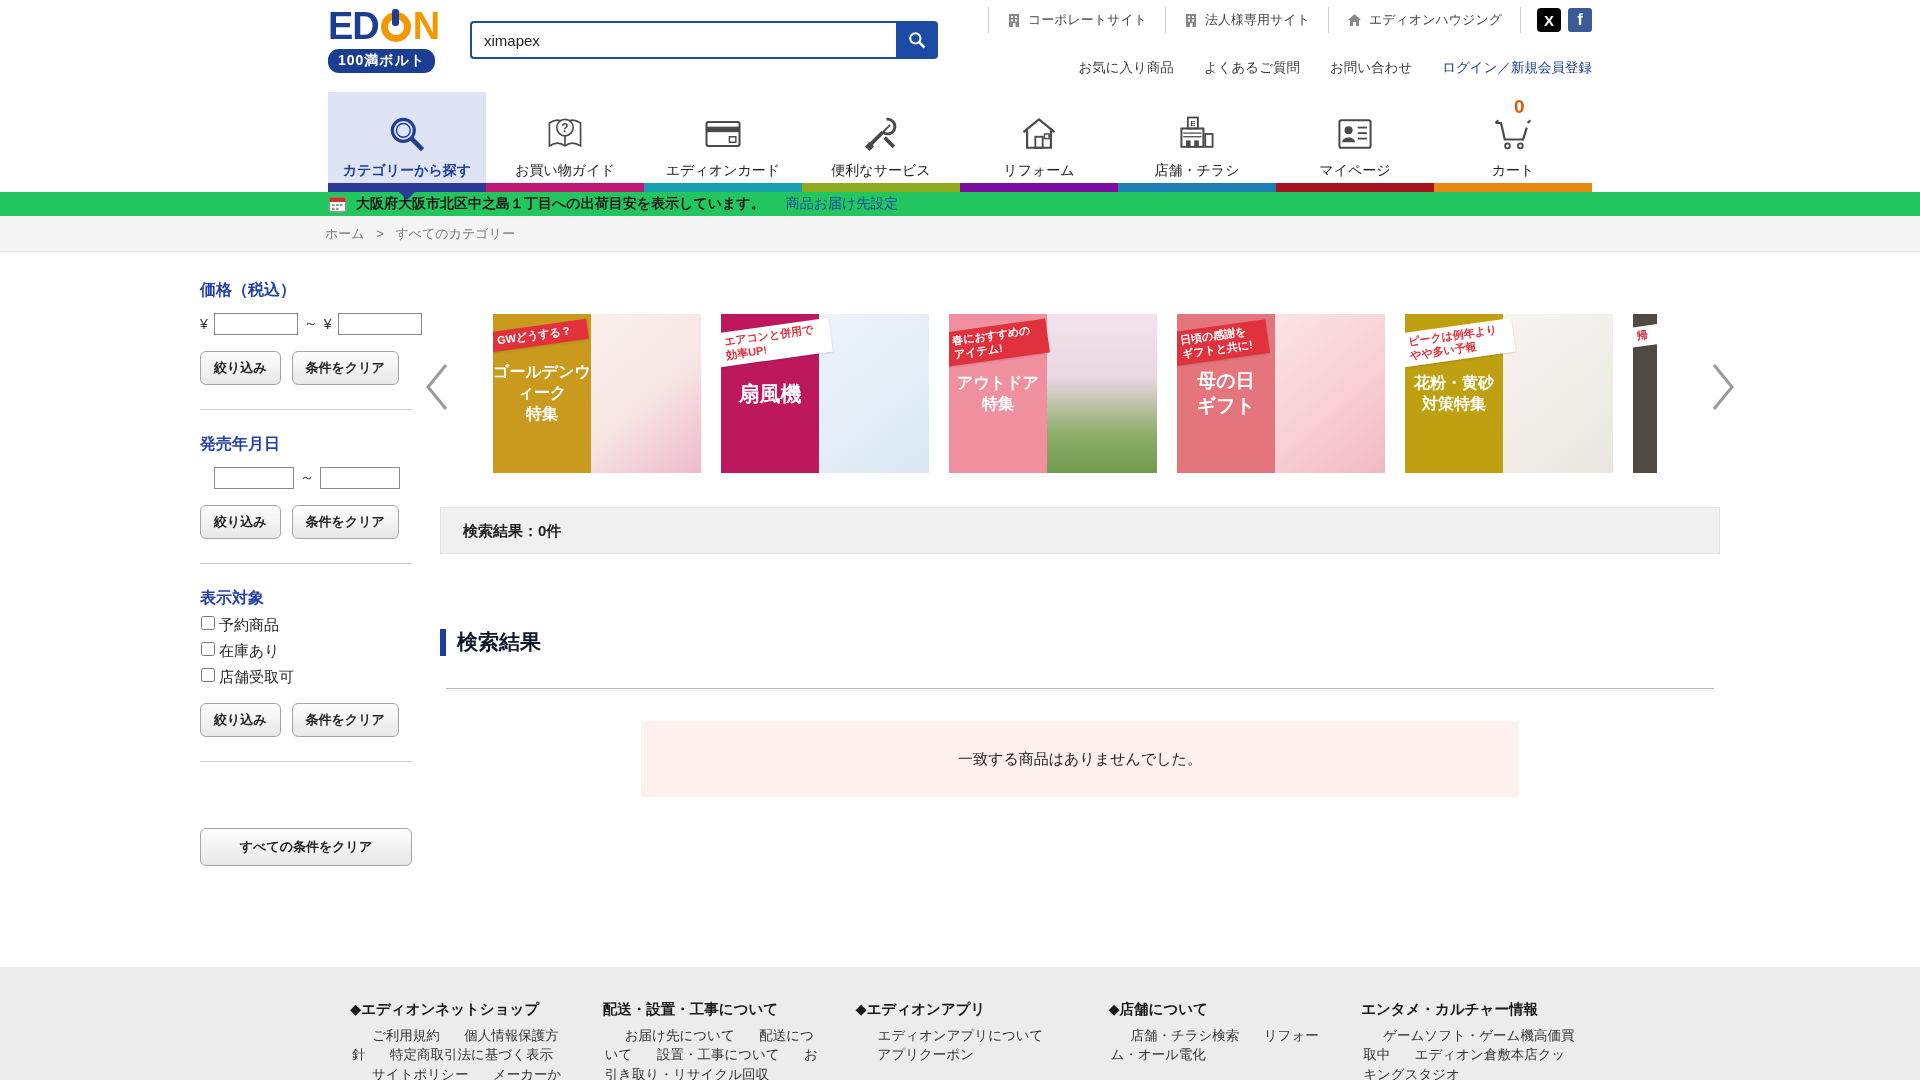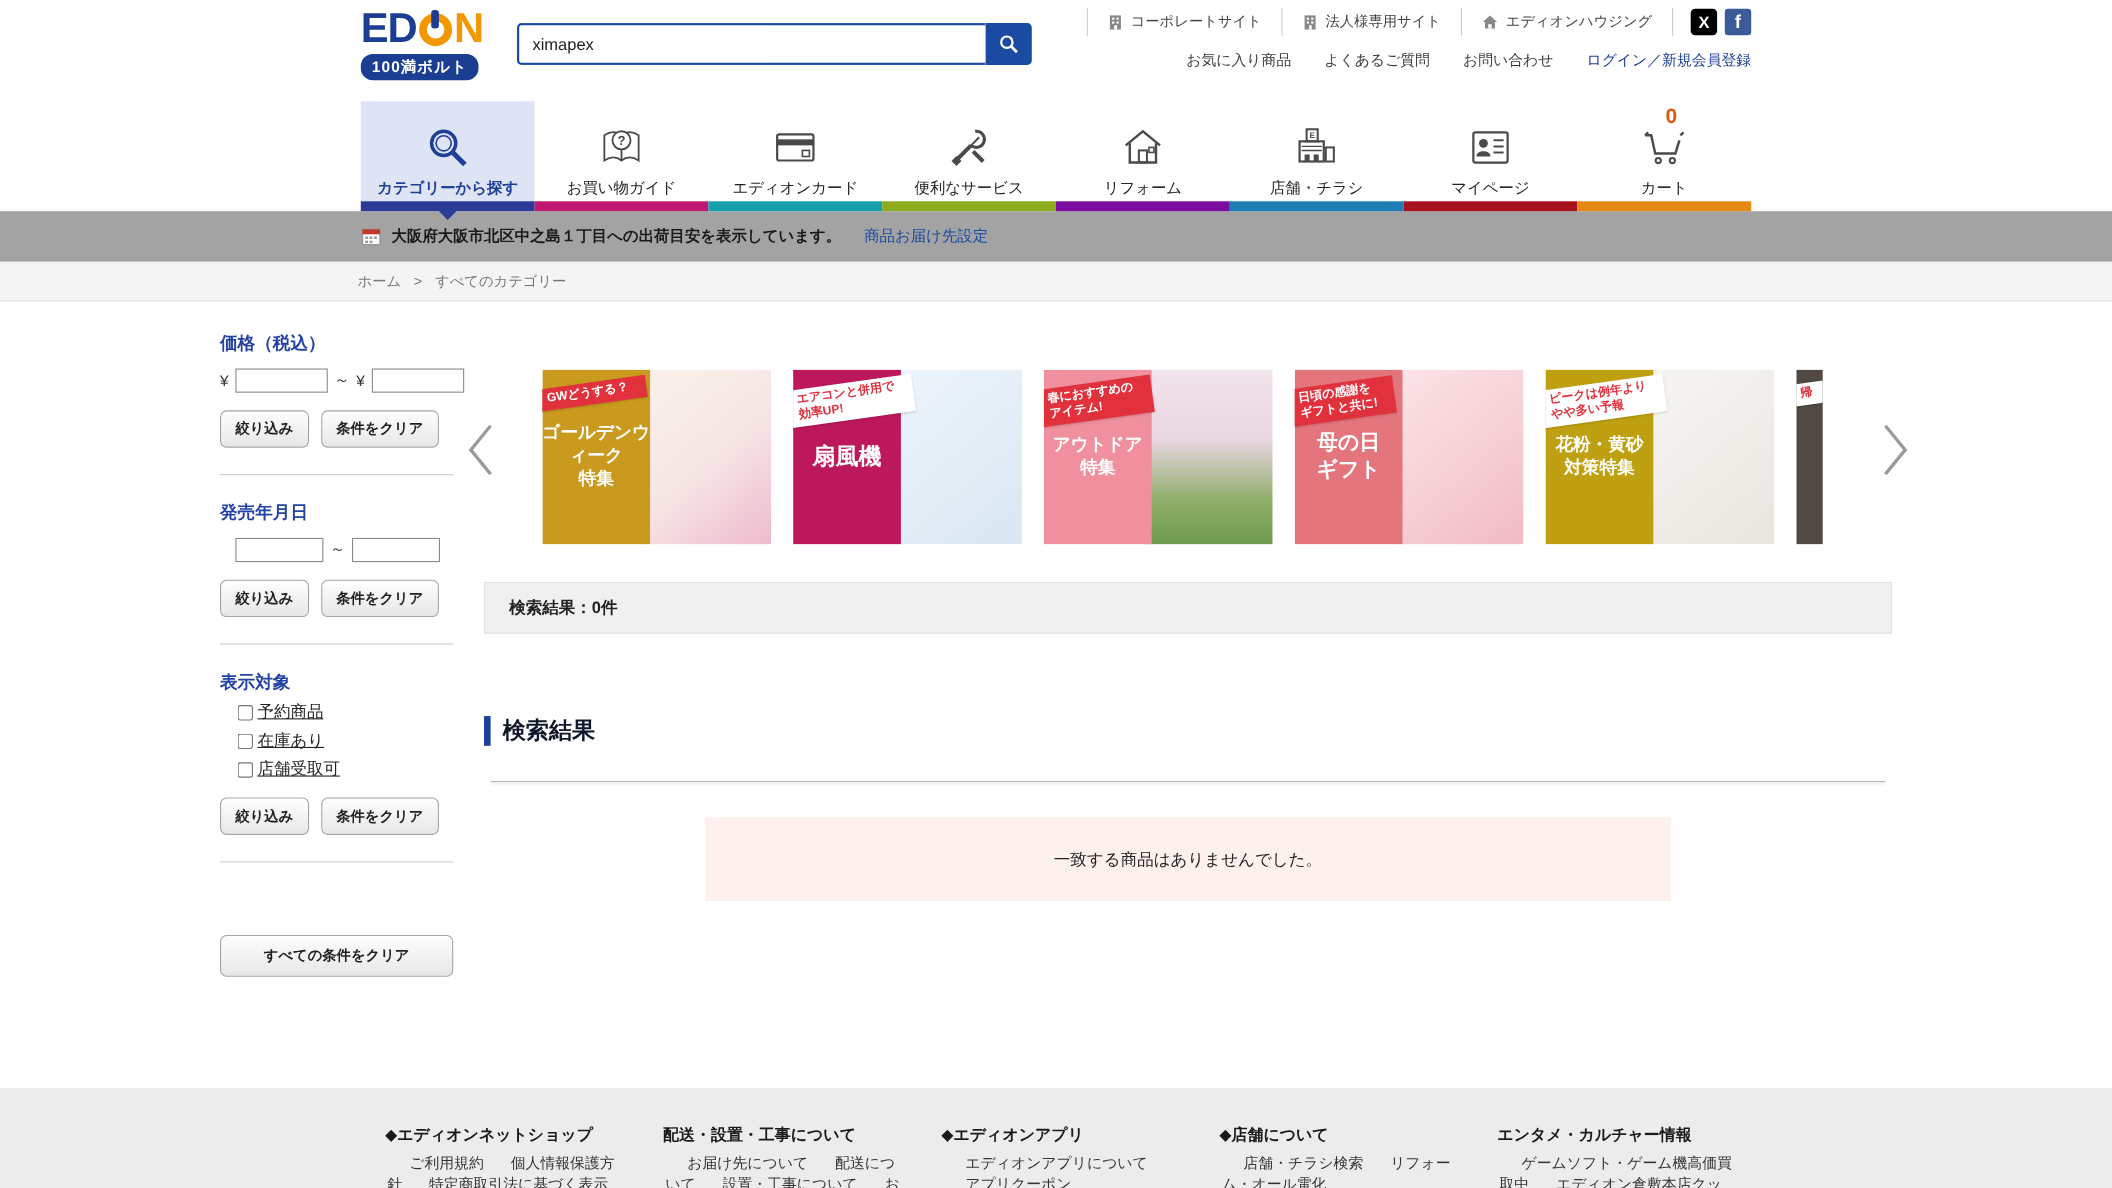--- a/index.html
+++ b/index.html
@@ -23,56 +23,56 @@
   .searchbar input { flex: 1; border: 2px solid #1b4aa2; border-right: none; border-radius: 4px 0 0 4px; padding: 0 12px; font-size: 15px; color: #222; outline: none; font-family: inherit; }
   .search-btn { width: 42px; background: #1b4aa2; border: none; border-radius: 0 4px 4px 0; display: flex; align-items: center; justify-content: center; cursor: pointer; }
   .top-right { position: absolute; right: 0; top: 7px; }
   .top-links { display: flex; align-items: center; justify-content: flex-end; font-size: 13px; color: #444; }
   .top-link { display: flex; align-items: center; gap: 7px; padding: 4px 18px; border-left: 1px solid #ccc; }
   .top-link:nth-child(3) { border-right: 1px solid #ccc; text-align: right; }
   .top-link .glyph { color: #888; display: flex; }
   .social { display: flex; gap: 7px; margin-left: 16px; }
   .x-badge { width: 24px; height: 24px; background: #000; color: #fff; border-radius: 4px; display: flex; align-items: center; justify-content: center; font-weight: bold; font-size: 15px; cursor: pointer; }
   .fb-badge { width: 24px; height: 24px; background: #3a5a98; color: #fff; border-radius: 3px; display: flex; align-items: center; justify-content: center; font-weight: bold; font-size: 17px; cursor: pointer; }
-  .user-links { display: flex; justify-content: flex-end; gap: 30px; margin-top: 13px; font-size: 13.5px; color: #3c3c3c; }
+  .user-links { display: flex; justify-content: flex-end; gap: 30px; margin-top: 26px; font-size: 13.5px; color: #3c3c3c; }
   .user-links .login { color: #1b3e93; }
 
   
   .nav-wrap { position: relative; z-index: 3; }
   .nav { width: 1264px; margin: 0 auto; display: flex; height: 100px; }
   .nav-item { width: 158px; position: relative; display: flex; flex-direction: column; align-items: center; cursor: pointer; padding-top: 12px; }
   .nav-icon { height: 52px; display: flex; align-items: flex-end; justify-content: center; color: #4a4a4a; position: relative; }
   .nav-label { font-size: 14px; margin-top: 6px; color: #222; white-space: nowrap; }
   .nav-item.active { background: #dfe4f5; }
   .nav-item.active .nav-icon, .nav-item.active .nav-label { color: #1e3f97; font-weight: bold; }
   .nav-bar { position: absolute; bottom: 0; left: 0; right: 0; height: 9px; }
   .nav-item.active::after { content: ""; position: absolute; bottom: -8px; left: 50%; margin-left: -9px;
     border-left: 9px solid transparent; border-right: 9px solid transparent; border-top: 9px solid #2b3a94; z-index: 5; }
   .cart-badge { position: absolute; top: -8px; left: 50%; margin-left: 1px; color: #e8540c; font-weight: bold; font-size: 19px; }
 
   
-  .notice { background: #a3a3a3; height: 46px; }
+  .notice { background: #22c55e; height: 24px; }
   .notice-inner { width: 1264px; margin: 0 auto; height: 100%; display: flex; align-items: center; gap: 9px; font-size: 14px; }
   .notice-text { font-weight: bold; color: #1a1a1a; }
   .notice-link { color: #1b4aa2; margin-left: 12px; }
   .breadcrumb { background: #f4f4f4; border-bottom: 1px solid #e5e5e5; height: 36px; padding-left: 20px; }
   .breadcrumb-inner { width: 1290px; margin: 0 auto; line-height: 35px; font-size: 13px; color: #777; }
   .breadcrumb-inner .sep { margin: 0 8px; }
 
   
   .main { width: 1520px; margin: 0 auto; display: flex; align-items: flex-start; }
   .sidebar { width: 212px; padding-top: 28px; flex: 0 0 212px; }
   .sb-title { color: #2442a5; font-weight: bold; font-size: 16px; margin-bottom: 12px; }
   .sb-row { display: flex; align-items: center; gap: 6px; font-size: 14px; color: #333; }
   .sb-input { width: 84px; height: 22px; border: 1px solid #8a8a8a; background: #fff; font-size: 13px; padding: 0 4px; }
   .sb-input.narrow { width: 80px; }
   .sb-btns { display: flex; gap: 11px; margin-top: 16px; }
   .sb-btn { background: linear-gradient(#fefefe, #e7e7e7); border: 1px solid #a5a5a5; border-radius: 6px; font-weight: bold; font-size: 13px; color: #222; padding: 7px 13px; cursor: pointer; font-family: inherit; white-space: nowrap; }
   .sb-divider { border: none; border-top: 1px solid #ccc; margin: 24px 0; }
-  .sb-check { display: flex; align-items: center; gap: 4px; font-size: 15px; color: #222; margin: 7px 16px; text-decoration: underline; }
+  .sb-check { display: flex; gap: 4px; font-size: 15px; color: #222; margin: 7px 1px; }
   .sb-check input { width: 14px; height: 14px; cursor: pointer; }
   .clear-all { width: 212px; margin-top: 42px; padding: 9px 0; text-align: center; }
 
   .content { flex: 1; margin-left: 28px; padding-top: 62px; position: relative; }
 
   
   .carousel { position: relative; height: 159px; }
   .car-viewport { margin-left: 53px; width: 1164px; height: 159px; overflow: hidden; }
   .car-track { display: flex; gap: 20px; }
   .banner { flex: 0 0 208px; height: 159px; position: relative; overflow: hidden; cursor: pointer; background: #fff; }

